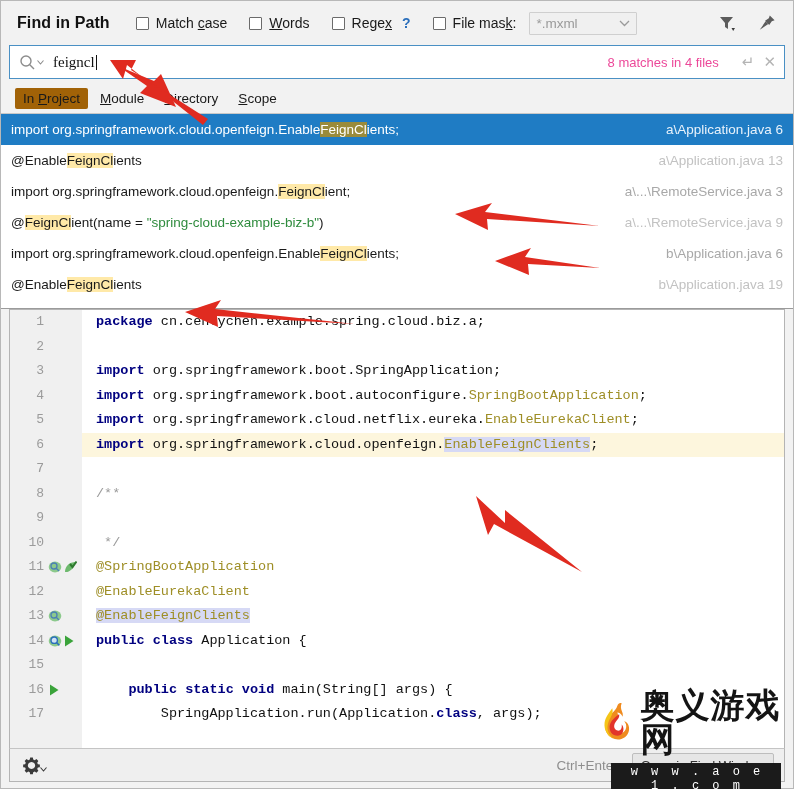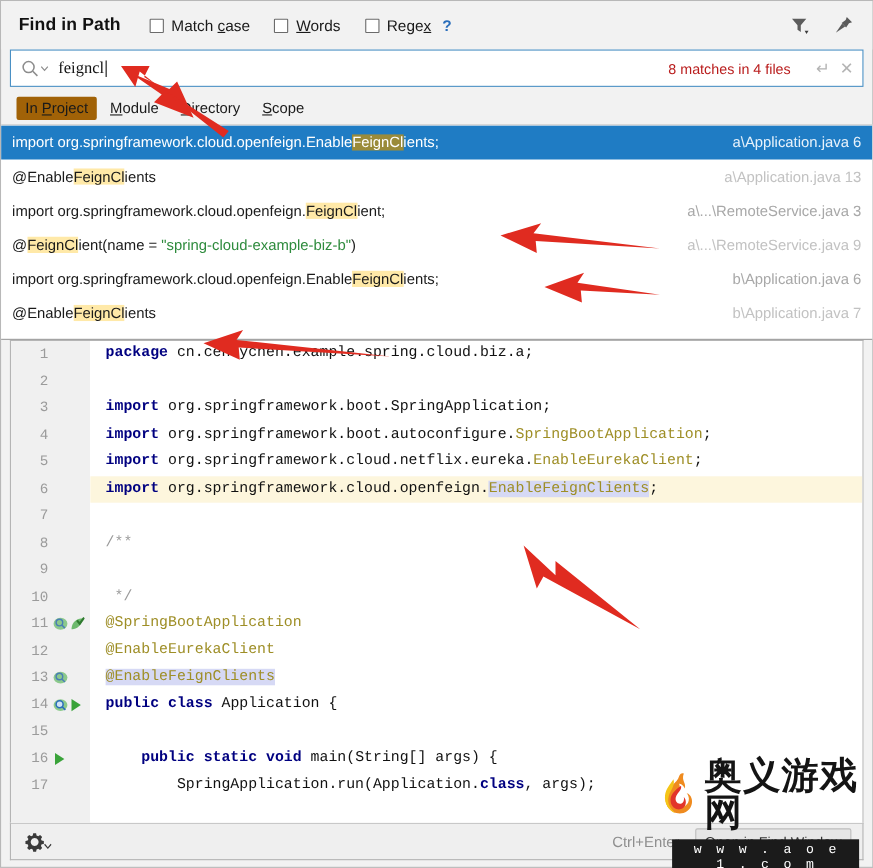--- a/index.html
+++ b/index.html
@@ -46,21 +46,21 @@
   .search{
     height:34px;background:#fff;border:1px solid #4a90c4;box-sizing:border-box;
     display:flex;align-items:center;padding:0 8px 0 9px;
   }
   .mag{flex:0 0 auto;display:flex;align-items:center;gap:1px;margin-right:9px;}
   .search-text{
     flex:1;font-family:"Liberation Serif", serif;font-size:15px;color:#111;
     display:flex;align-items:center;white-space:nowrap;
   }
   .caret{display:inline-block;width:1px;height:15px;background:#111;margin-left:1px;}
-  .matches{color:#b91c1c;font-size:13px;white-space:nowrap;margin-right:14px;}
+  .matches{color:#ec4899;font-size:13px;white-space:nowrap;margin-right:14px;}
   .sic{color:#b4b4b4;font-size:15px;margin-left:9px;}
 
   
   .tabs{flex:0 0 30px;display:flex;align-items:center;padding:0 14px;gap:4px;}
   .tab{padding:3px 8px;font-size:13.5px;color:#1a1a1a;cursor:default;border-radius:2px;white-space:nowrap;}
   .tab.sel{background:#a16207;}
 
   
   .results{
     flex:0 0 194px;background:#fff;border-top:1px solid #c8c8c8;border-bottom:1px solid #9b9b9b;
@@ -169,20 +169,32 @@
         <span class="cbx"></span>
         <span><span></span><span class="und">W</span><span>ords</span></span>
       </div>
 
       <div class="opt">
         <span class="cbx"></span>
         <span><span>Rege</span><span class="und">x</span><span></span></span>
         <span class="qmark">?</span>
       </div>
 
+      <div class="opt">
+        <span class="cbx"></span>
+        <span><span>File mas</span><span class="und">k</span><span>:</span></span>
+        <span class="mask-box">
+          <span>*.mxml</span>
+          <span class="mask-caret">
+            <svg width="11" height="7" viewBox="0 0 11 7">
+                <path d="M1 1 L5.5 5.5 L10 1" stroke="#9a9a9a" stroke-width="1.3" fill="none"></path>
+              </svg>
+          </span>
+        </span>
+      </div>
 
     </div>
 
     <div class="hdr-icons">
       <span>
         <svg class="ico" viewBox="0 0 20 20">
             <path d="M3 4 H16 L11 10 V16 L8 14 V10 Z" fill="#5c5c5c"></path>
             <path d="M14.5 15 L18 15 L16.2 18 Z" fill="#3b3b3b"></path>
           </svg>
       </span>
@@ -239,21 +251,21 @@
       <div class="row dim">
         <div class="code"><span>@</span><span class="hl">FeignCl</span><span>ient(name = </span><span class="str">"spring-cloud-example-biz-b"</span><span>)</span></div>
         <div class="loc">a\...\RemoteService.java 9</div>
       </div>
       <div class="row">
         <div class="code"><span>import org.springframework.cloud.openfeign.Enable</span><span class="hl">FeignCl</span><span>ients;</span></div>
         <div class="loc">b\Application.java 6</div>
       </div>
       <div class="row dim">
         <div class="code"><span>@Enable</span><span class="hl">FeignCl</span><span>ients</span></div>
-        <div class="loc">b\Application.java 7</div>
+        <div class="loc">b\Application.java 19</div>
       </div>
       <div class="row">
         <div class="code"><span>import org.springframework.cloud.openfeign.</span><span class="hl">FeignCl</span><span>ient;</span></div>
         <div class="loc">b\...\RemoteService.java 3</div>
       </div>
     </div>
 
   <div class="preview">
     <div class="editor">
       <div class="gutter" id="gutter">

